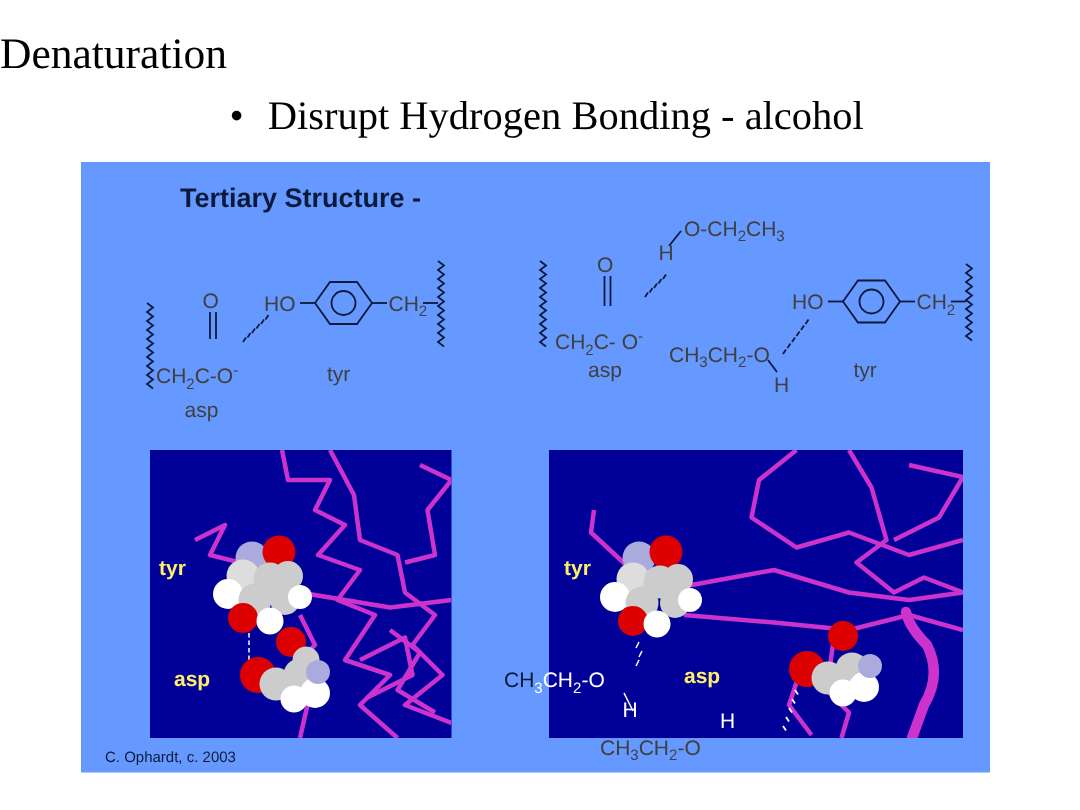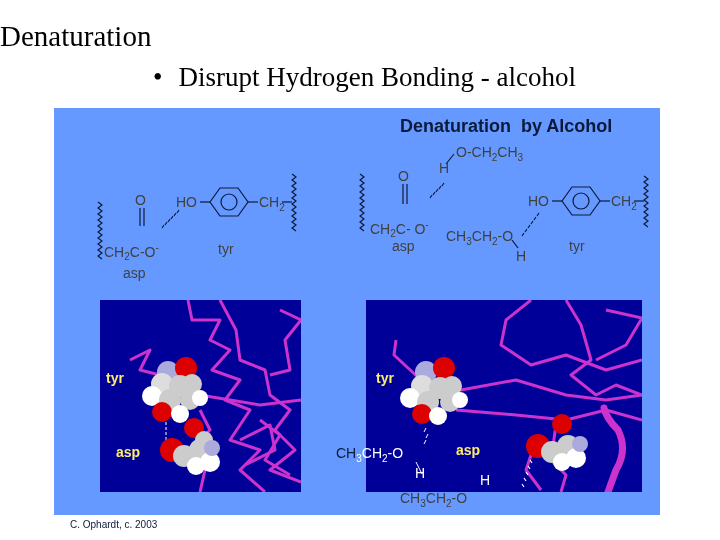--- a/index.html
+++ b/index.html
@@ -8,33 +8,34 @@
   .bullet-line { position:absolute; left:116px; top:62px; font-size:27px; color:#000; white-space:nowrap;margin-left:37px; }
   .bullet-line .dot { margin-right:16px; }
   .panel { position:absolute; left:54px; top:108px; width:606px; height:407px; background:#6699ff; }
   .heading { position:absolute; font-family:"Liberation Sans", sans-serif; font-weight:bold; color:#0b1a3a; font-size:18px; line-height:22px; }
   .chem { position:absolute; font-family:"Liberation Sans", sans-serif; color:#404040; font-size:14px; white-space:nowrap; }
   .chem sub { font-size:10px; }
   .chem sup { font-size:10px; }
   .mol-img { position:absolute; background:#000099; overflow:hidden; }
   .mol-label { position:absolute; font-family:"Liberation Sans", sans-serif; font-weight:bold; color:#ffee66; font-size:14px; }
   .white-chem { position:absolute; font-family:"Liberation Sans", sans-serif; color:#ffffff; font-size:14px; white-space:nowrap; }
-  .copyright { position:absolute; left:70px; top:500px; font-family:"Liberation Sans", sans-serif; font-size:10px; color:#0b1a3a;margin-top:19px; }
+  .copyright { position:absolute; left:70px; top:500px; font-family:"Liberation Sans", sans-serif; font-size:10px; color:#0b1a3a; }
   svg { position:absolute; left:0; top:0; overflow:visible; }
 </style>
 </head>
 <body>
 
 <div class="slide-title">Denaturation</div>
 <div class="bullet-line">
   <span class="dot">•</span><span>Disrupt Hydrogen Bonding - alcohol</span>
 </div>
 
 <div class="panel">
 
+  <div class="heading" style="left:66px; top:13px;">Tertiary Structure -</div>
 
   <svg width="606" height="190">
 
     <path d="M44 94 l4 3 -4 3 4 3 -4 3 4 3 -4 3 4 3 -4 3 4 3 -4 3 4 3 -4 3 4 3 -4 3 4 3 -4 3 4 3 -4 3 4 3" stroke="#0b1a3a" stroke-width="1.2" fill="none"></path>
 
     <line x1="86" y1="100" x2="86" y2="118" stroke="#0b1a3a" stroke-width="1.2"></line>
     <line x1="90" y1="100" x2="90" y2="118" stroke="#0b1a3a" stroke-width="1.2"></line>
 
     <path d="M108 120 l2 -3 M111 117 l2 -3 M114 114 l2 -3 M117 111 l2 -3 M120 108 l2 -3 M123 105 l2 -3" stroke="#0b1a3a" stroke-width="1.2"></path>
 
@@ -62,21 +63,20 @@
     <line x1="458" y1="132" x2="464" y2="140" stroke="#0b1a3a" stroke-width="1.2"></line>
   </svg>
 
   <div class="chem" style="left:81px; top:84px;">O</div>
   <div class="chem" style="left:50px; top:134px;"><span>CH</span><sub>2</sub><span>C-O</span><sup>-</sup></div>
   <div class="chem" style="left:122px; top:86px;">HO</div>
   <div class="chem" style="left:205px; top:86px;"><span>CH</span><sub>2</sub></div>
   <div class="chem" style="left:164px; top:133px;">tyr</div>
   <div class="chem" style="left:69px; top:157px;">asp</div>
 
-  <div class="heading" style="left:346px; top:7px; white-space:pre;">Denaturation  by Alcohol</div>
   <div class="chem" style="left:402px; top:36px;"><span>O-CH</span><sub>2</sub><span>CH</span><sub>3</sub></div>
   <div class="chem" style="left:385px; top:52px;">H</div>
   <div class="chem" style="left:344px; top:60px;">O</div>
   <div class="chem" style="left:316px; top:91px;margin-top:20px;"><span>CH</span><sub>2</sub><span>C- O</span><sup>-</sup></div>
   <div class="chem" style="left:338px; top:130px;">asp</div>
   <div class="chem" style="left:474px; top:85px;">HO</div>
   <div class="chem" style="left:557px; top:85px;"><span>CH</span><sub>2</sub></div>
   <div class="chem" style="left:392px; top:120px;"><span>CH</span><sub>3</sub><span>CH</span><sub>2</sub><span>-O</span></div>
   <div class="chem" style="left:462px; top:140px;">H</div>
   <div class="chem" style="left:515px; top:130px;">tyr</div>

